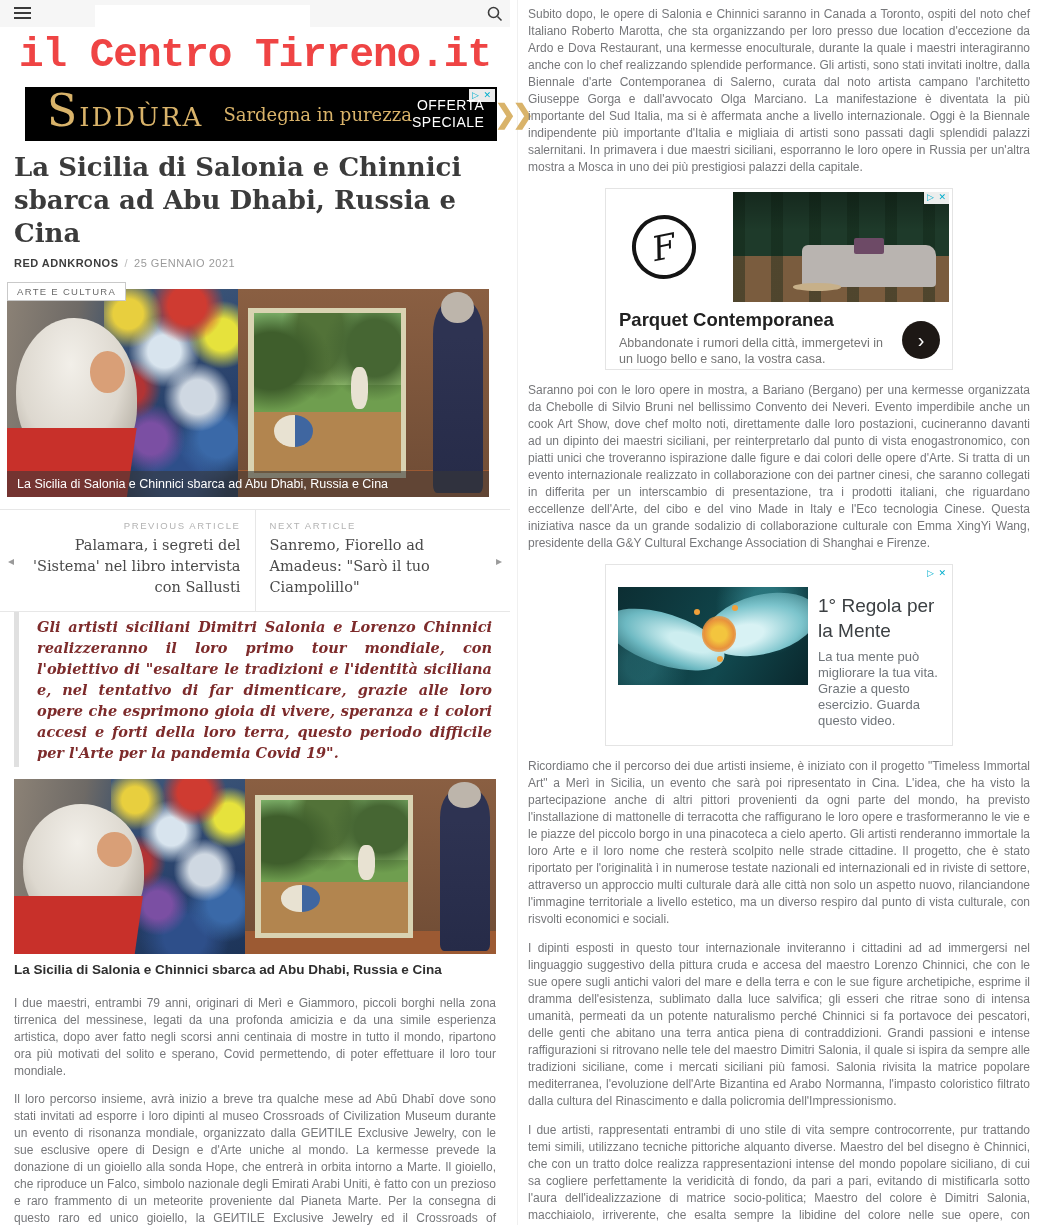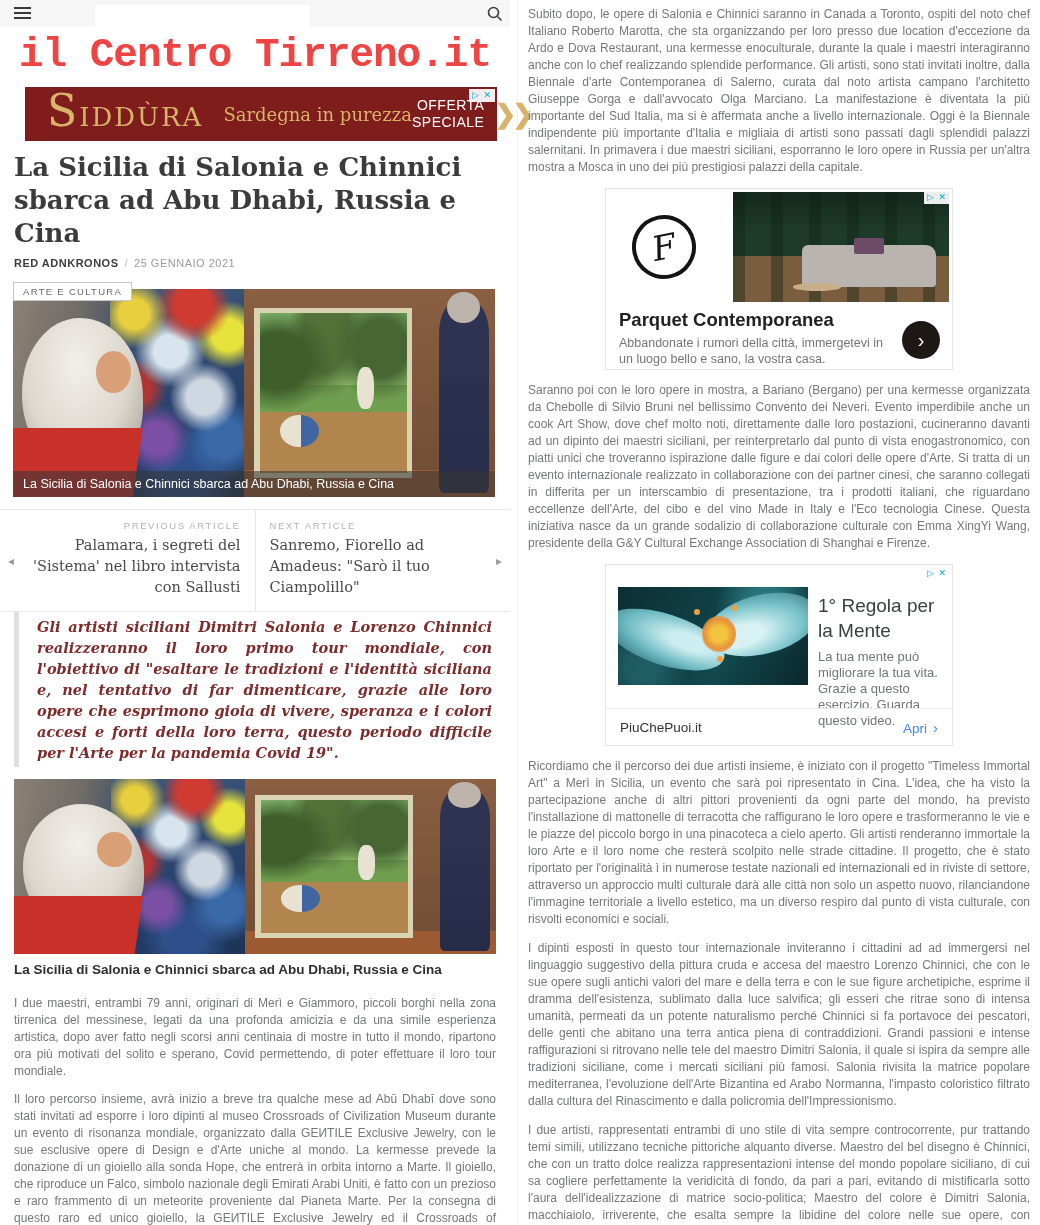--- a/index.html
+++ b/index.html
@@ -18,42 +18,42 @@
   .hamburger{position:absolute;left:14px;top:7px;width:17px;height:13px;cursor:pointer;}
   .hamburger i{display:block;height:2px;background:#3a3a3a;margin-bottom:3px;}
   .logo-backdrop{position:absolute;left:95px;top:5px;width:215px;height:22px;background:#fff;}
   .search-btn{position:absolute;right:6px;top:5px;width:18px;height:18px;cursor:pointer;}
 
   .logo-band{background:#fff;height:56px;display:flex;align-items:center;justify-content:center;}
   .logo-text{font-family:Liberation Mono, monospace;font-weight:700;font-size:41px;
     letter-spacing:-1px;color:#ef4444;}
 
   
-  .ad-siddura{position:relative;margin:4px 0 0 25px;width:472px;height:54px;background:#7f1d1d;
+  .ad-siddura{position:relative;margin:4px 0 0 25px;width:472px;height:54px;background:#000000;
     display:flex;align-items:center;padding:0;cursor:pointer;}
   .sid-brand{display:block;color:#d9b36a;font-family:"DejaVu Serif","Liberation Serif",serif;
     font-size:26px;letter-spacing:2px;margin-left:22px;line-height:54px;}
   .sid-brand::first-letter{font-size:44px;}
   .sid-tagline{color:#d9b36a;font-family:"DejaVu Serif","Liberation Serif",serif;
     font-size:18px;margin-left:20px;white-space:nowrap;}
   .sid-offer{margin-left:auto;text-align:right;color:#fff;font-weight:normal;font-size:14px;line-height:17px;letter-spacing:.5px;}
   .sid-chev{color:#d9b36a;font-size:26px;font-weight:bold;margin:0 14px 0 10px;letter-spacing:-4px;}
   .adbadge{position:absolute;right:2px;top:2px;background:rgba(255,255,255,.92);color:#00aecd;
     font-size:9px;line-height:11px;padding:1px 3px;letter-spacing:1px;cursor:pointer;}
 
   
   .title{margin:10px 14px 0;font-family:"DejaVu Serif","Liberation Serif",serif;font-weight:700;
     font-size:26px;line-height:33px;color:#3b3b3b;}
   .meta{margin:7px 14px 0;font-size:11px;letter-spacing:.5px;display:flex;gap:6px;align-items:baseline;}
   .meta .author{color:#3d3d3d;font-weight:bold;}
   .meta .sep{color:#bbb;}
   .meta .date{color:#9b9b9b;}
 
   
-  .hero{position:relative;margin:20px 13px 0;width:482px;height:208px;}
+  .hero{position:relative;margin:20px 7px 0;width:482px;height:208px;}
   .cat-badge{position:absolute;z-index:5;left:0;top:-7px;background:#fff;border:1px solid #c9c9c9;
     color:#6b6b6b;font-size:9.5px;letter-spacing:1.3px;padding:3px 9px;}
   .montage{position:absolute;inset:0;overflow:hidden;background:#5d4a3a;}
   .mg-left{position:absolute;top:0;bottom:0;left:0;width:48%;
     background:linear-gradient(100deg,#8c8276 0%,#6e6a66 28%,#24456e 55%,#1d3a5e 100%);}
   .mg-splash{position:absolute;right:0;top:0;width:58%;height:100%;background:
     radial-gradient(circle at 18% 12%,#e8cf3e 0 7%,transparent 16%),
     radial-gradient(circle at 62% 8%,#cf3b31 0 9%,transparent 18%),
     radial-gradient(circle at 88% 22%,#e6e23c 0 8%,transparent 17%),
     radial-gradient(circle at 45% 30%,#d8e4ee 0 10%,transparent 22%),
@@ -291,24 +291,18 @@
     <div class="mn-photo">
       <div class="mn-blob1"></div>
       <div class="mn-blob2"></div>
       <div class="mn-core"></div>
       <div class="mn-dot" style="left:40%;top:22%;"></div>
       <div class="mn-dot" style="left:52%;top:70%;"></div>
       <div class="mn-dot" style="left:60%;top:18%;"></div>
     </div>
     <div class="mn-head">1° Regola per la Mente</div>
     <div class="mn-body">La tua mente può migliorare la tua vita. Grazie a questo esercizio. Guarda questo video.</div>
-    <div class="mn-bar">
-      <span class="mn-domain">PiuChePuoi.it</span>
-      <span class="mn-cta">
-        <span>Apri</span><span class="chev">›</span>
-      </span>
-    </div>
   </div>
 
   <p class="body-par">Ricordiamo che il percorso dei due artisti insieme, è iniziato con il progetto "Timeless Immortal Art" a Merì in Sicilia, un evento che sarà poi ripresentato in Cina. L'idea, che ha visto la partecipazione anche di altri pittori provenienti da ogni parte del mondo, ha previsto l'installazione di mattonelle di terracotta che raffigurano le loro opere e trasformeranno le vie e le piazze del piccolo borgo in una pinacoteca a cielo aperto. Gli artisti renderanno immortale la loro Arte e il loro nome che resterà scolpito nelle strade cittadine. Il progetto, che è stato riportato per l'originalità ì in numerose testate nazionali ed internazionali ed in riviste di settore, attraverso un approccio multi culturale darà alle città non solo un aspetto nuovo, rilanciandone l'immagine territoriale a livello estetico, ma un diverso respiro dal punto di vista culturale, con risvolti economici e sociali.</p>
   <p class="body-par">I dipinti esposti in questo tour internazionale inviteranno i cittadini ad ad immergersi nel linguaggio suggestivo della pittura cruda e accesa del maestro Lorenzo Chinnici, che con le sue opere sugli antichi valori del mare e della terra e con le sue figure archetipiche, esprime il dramma dell'esistenza, sublimato dalla luce salvifica; gli esseri che ritrae sono di intensa umanità, permeati da un potente naturalismo perché Chinnici si fa portavoce dei pescatori, delle genti che abitano una terra antica piena di contraddizioni. Grandi passioni e intense raffigurazioni si ritrovano nelle tele del maestro Dimitri Salonia, il quale si ispira da sempre alle tradizioni siciliane, come i mercati siciliani più famosi. Salonia rivisita la matrice popolare mediterranea, l'evoluzione dell'Arte Bizantina ed Arabo Normanna, l'impasto coloristico filtrato dalla cultura del Rinascimento e dalla policromia dell'Impressionismo.</p>
   <p class="body-par">I due artisti, rappresentati entrambi di uno stile di vita sempre controcorrente, pur trattando temi simili, utilizzano tecniche pittoriche alquanto diverse. Maestro del bel disegno è Chinnici, che con un tratto dolce realizza rappresentazioni intense del mondo popolare siciliano, di cui sa cogliere perfettamente la veridicità di fondo, da pari a pari, evitando di mistificarla sotto l'aura dell'idealizzazione di matrice socio-politica; Maestro del colore è Dimitri Salonia, macchiaiolo, irriverente, che esalta sempre la libidine del colore nelle sue opere, con un'adesione al piacere puro dei sensi e con l'arte che si propone di fornirne la massima corrispondenza espressiva.</p>
 </div>
 
 </body></html>

